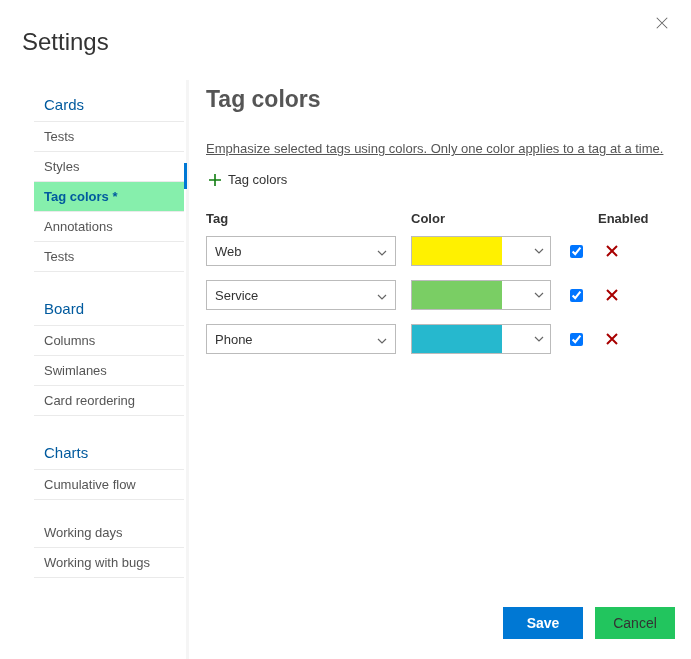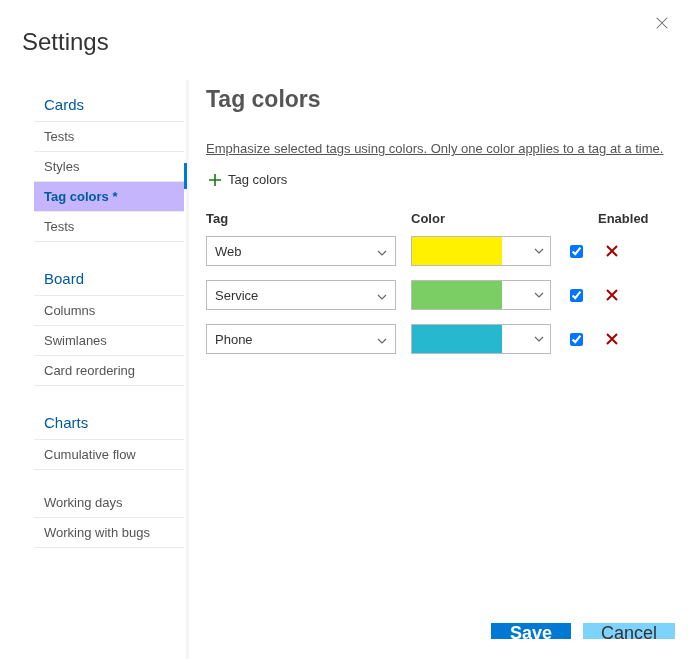--- a/index.html
+++ b/index.html
@@ -48,21 +48,21 @@
   }
   .nav-item {
     display: block;
     padding: 7px 10px;
     color: #555;
     border-bottom: 1px solid #eaeaea;
     cursor: pointer;
     font-size: 13px;
   }
   .nav-item.selected {
-    background: #c4b5fd;
+    background: #86efac;
     color: #005a9e;
     font-weight: 700;
   }
   .section-gap { height: 18px; }
   .main {
     flex: 1;
     padding: 0 20px 0 22px;
     position: relative;
   }
   .main::before {
@@ -151,53 +151,54 @@
   .del svg { width: 14px; height: 14px; }
   .footer {
     position: absolute;
     bottom: 20px;
     right: 16px;
     display: flex;
     gap: 12px;
   }
   .btn {
     min-width: 80px;
-    height: 16px;
+    height: 32px;
     border: none;
-    font-size: 18px;
+    font-size: 14px;
     cursor: pointer;
     padding: 0 18px;
   }
   .btn-primary {
     background: #0078d4;
     color: #fff;
     font-weight: 600;
   }
   .btn-default {
-    background: #7dd3fc;
+    background: #22c55e;
     color: #333;
   }
 </style>
 </head>
 <body>
 
 <button class="close-btn">
   <svg viewBox="0 0 16 16" width="14" height="14">
       <path d="M2 2 L14 14 M14 2 L2 14" stroke="#666" stroke-width="1.2" fill="none"></path>
     </svg>
 </button>
 
 <div class="page-title">Settings</div>
 
 <div class="body-wrap">
   <div class="sidebar" id="sidebar">
       <div class="section-header">Cards</div>
       <div class="nav-item">Tests</div>
       <div class="nav-item">Styles</div>
       <div class="nav-item selected">Tag colors *</div>
+      <div class="nav-item">Annotations</div>
       <div class="nav-item">Tests</div>
       <div class="section-gap"></div>
       <div class="section-header">Board</div>
       <div class="nav-item">Columns</div>
       <div class="nav-item">Swimlanes</div>
       <div class="nav-item">Card reordering</div>
       <div class="section-gap"></div>
       <div class="section-header">Charts</div>
       <div class="nav-item">Cumulative flow</div>
       <div class="section-gap"></div>

